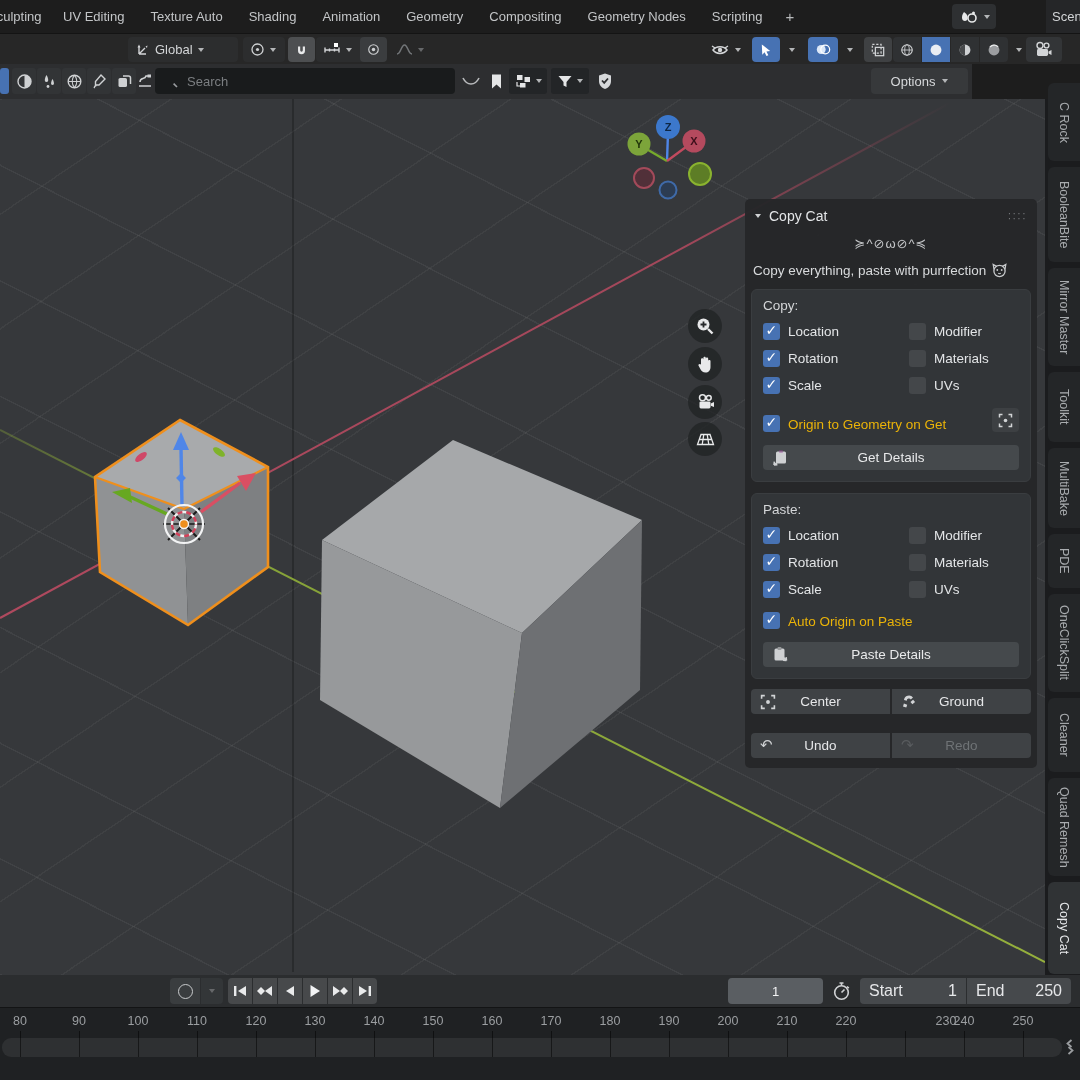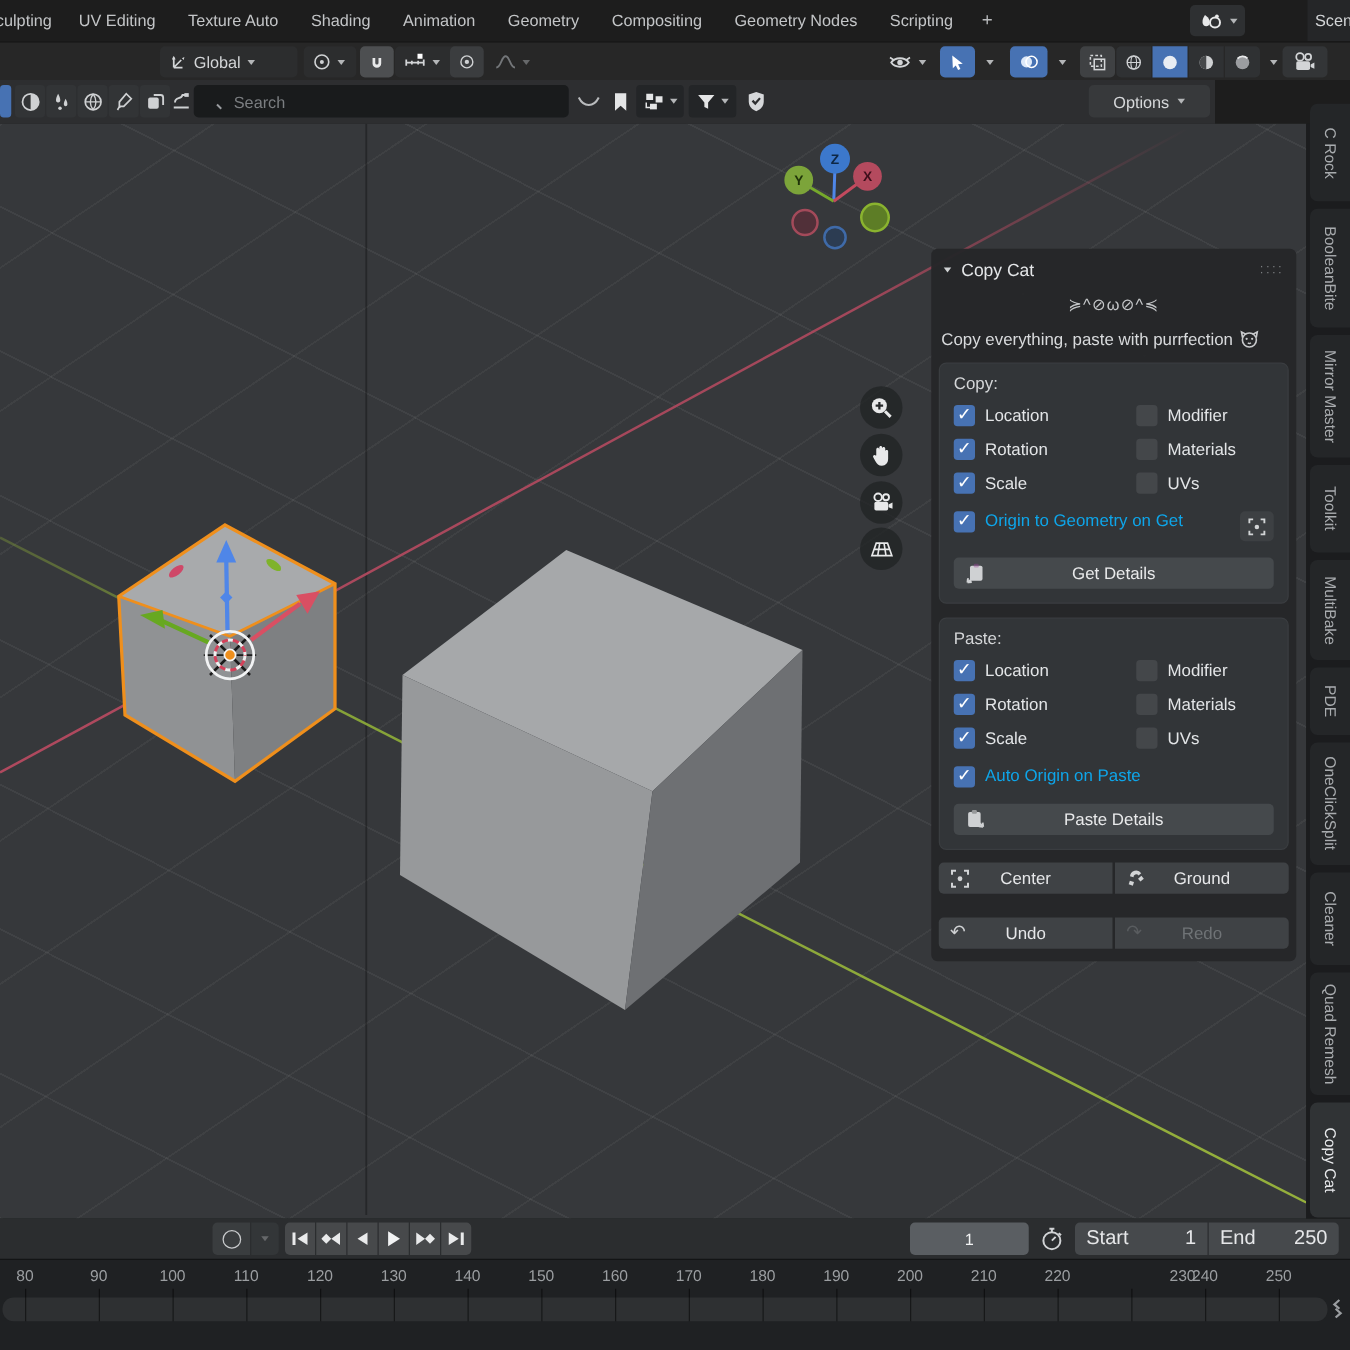--- a/index.html
+++ b/index.html
@@ -56,21 +56,21 @@
   .np-emote{text-align:center;margin-top:10px;font-size:13px;color:#c4c6c8;letter-spacing:1px;}
   .np-tag{margin:12px 8px 0;font-size:13.5px;color:#d8dadc;display:flex;align-items:center;gap:5px;}
   .np-box{margin:11px 6px 0;background:#323538;border:1px solid #3a3d40;border-radius:6px;
           padding:8px 11px 11px;}
   .np-sec{font-size:13.5px;color:#d4d6d8;}
   .cbgrid{display:grid;grid-template-columns:146px auto;row-gap:10px;margin-top:10px;}
   .cbrow{display:flex;align-items:center;gap:8px;font-size:13.5px;color:#e3e5e7;}
   .cb{width:17px;height:17px;border-radius:3px;background:#44474a;flex:0 0 auto;position:relative;}
   .cb.on{background:#4772b3;}
   .cb.on::after{content:"✓";position:absolute;left:2.5px;top:-1px;font-size:14px;color:#fff;font-weight:bold;}
-  .originrow{display:flex;align-items:flex-start;gap:8px;margin-top:14px;font-size:13.5px;color:#0ea5e9;}
+  .originrow{display:flex;align-items:flex-end;gap:8px;margin-top:14px;font-size:13.5px;color:#eab308;}
   .sqbtn{margin-left:auto;width:27px;height:24px;background:#3d4043;border-radius:4px;
          display:flex;align-items:center;justify-content:center;}
   .bigbtn{margin-top:13px;height:25px;background:#45494c;border-radius:4px;position:relative;
           display:flex;align-items:center;justify-content:center;font-size:13.5px;color:#e9eaeb;}
   .bigbtn .bicon{position:absolute;left:9px;top:4px;}
   .pairrow{display:flex;margin:10px 6px 0;gap:2px;}
   .pairrow .pbtn{flex:1;height:25px;background:#3f4245;display:flex;align-items:center;
                  justify-content:center;font-size:13.5px;color:#e6e7e9;position:relative;}
   .pairrow .pbtn:first-child{border-radius:4px 0 0 4px;}
   .pairrow .pbtn:last-child{border-radius:0 4px 4px 0;}

